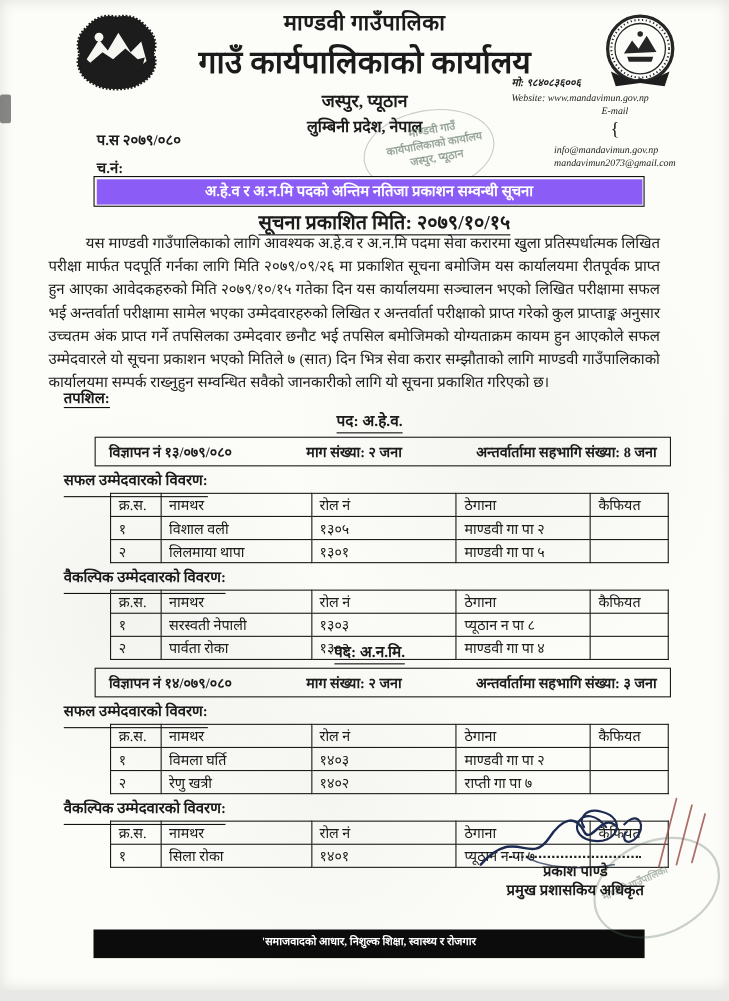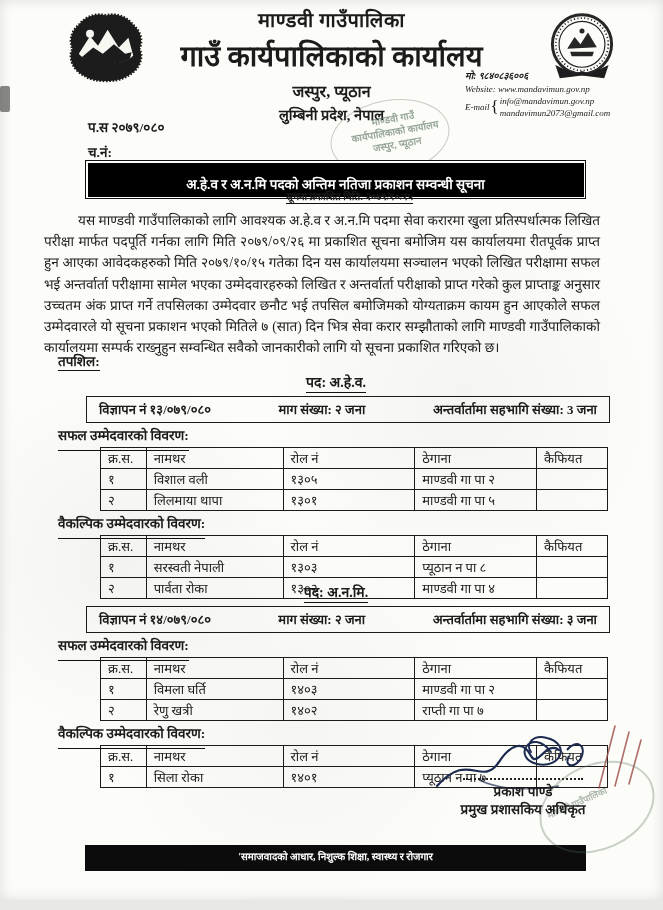--- a/index.html
+++ b/index.html
@@ -17,40 +17,40 @@
   
   .head-center { text-align:center; padding-top:6px; }
   .muni-name  { font-size:20px; font-weight:bold; letter-spacing:.5px; }
   .office-name{ font-size:29px; font-weight:bold; margin-top:2px; }
   .addr1 { font-size:16px; font-weight:bold; margin-top:6px; }
   .addr2 { font-size:14.5px; font-weight:bold; margin-top:2px; }
   .emblem { position:absolute; left:66px; top:12px; }
   .seal   { position:absolute; left:545px; top:10px; }
   .contact { position:absolute; right:10px; top:70px; width:188px; font-size:9px; font-style:italic; line-height:1.35; }
   .contact .phone { font-weight:bold; font-size:9.5px; }
-  .email-row { display:flex; align-items:center; }
+  .email-row { display:flex; align-items:center;flex-direction:column; }
   .brace::before { content:"{"; font-size:17px; font-style:normal; margin:0 1px; }
   .email-stack { display:flex; flex-direction:column; }
   
   .refs { position:absolute; left:88px; top:116px; font-size:13.5px; font-weight:bold; line-height:1.85; }
   .stamp-center {
     position:absolute; left:320px; top:112px; width:150px; text-align:center;
     transform:rotate(-10deg); color:rgba(72,100,78,.55); font-weight:bold;
     font-size:10px; line-height:1.3; pointer-events:none;
   }
   .stamp-ring {
     position:absolute; left:330px; top:100px; width:120px; height:74px;
     border:1.5px solid rgba(72,100,78,.30); border-radius:50%;
     transform:rotate(-10deg); pointer-events:none;
   }
   
   .banner-wrap { position:absolute; left:85px; width:501px; border:1.5px solid #111; padding:1.5px; background:#fcfcf9; }
   .banner-wrap.title-pos { top:160px; }
-  .banner { background:#000000; color:#fff; text-align:center; font-weight:bold; font-size:13.5px; padding:12px 0 4px; }
-  .pub-date { position:absolute; left:0; right:0; top:189px; text-align:center; font-size:10px; font-weight:bold;margin-left:36px; }
+  .banner { background:#8b5cf6; color:#fff; text-align:center; font-weight:bold; font-size:13.5px; padding:1px 0 4px; }
+  .pub-date { position:absolute; left:0; right:0; top:189px; text-align:center; font-size:18px; font-weight:bold;margin-left:36px; }
   .pub-date span { border-bottom:1.5px solid #111; padding-bottom:1px; }
   
   .body-text {
     position:absolute; left:44px; top:210px; width:556px;
     font-size:13.6px; line-height:1.56; text-align:justify; text-indent:34px;
   }
   .tapasil { position:absolute; left:58px; top:352px; font-size:13.5px; font-weight:bold; }
   .tapasil span { border-bottom:1.5px solid #111; padding-bottom:1px; }
   
   .sec { position:absolute; left:58px; width:556px; }
@@ -161,21 +161,21 @@
     <span>तपशिल:</span>
   </div>
 
   <div class="sec sec-1">
     <div class="post-title">
       <span>पद: अ.हे.व.</span>
     </div>
     <div class="adv-box">
       <span>विज्ञापन नं १३/०७९/०८०</span>
       <span>माग संख्या: २ जना</span>
-      <span>अन्तर्वार्तामा सहभागि संख्या: 3 जना</span>
+      <span>अन्तर्वार्तामा सहभागि संख्या: 8 जना</span>
     </div>
     <div class="list-label">
       <span>सफल उम्मेदवारको  विवरण:</span>
     </div>
     <table>
       <colgroup>
           <col class="c-sn">
           <col class="c-name">
           <col class="c-roll">
           <col class="c-addr">

